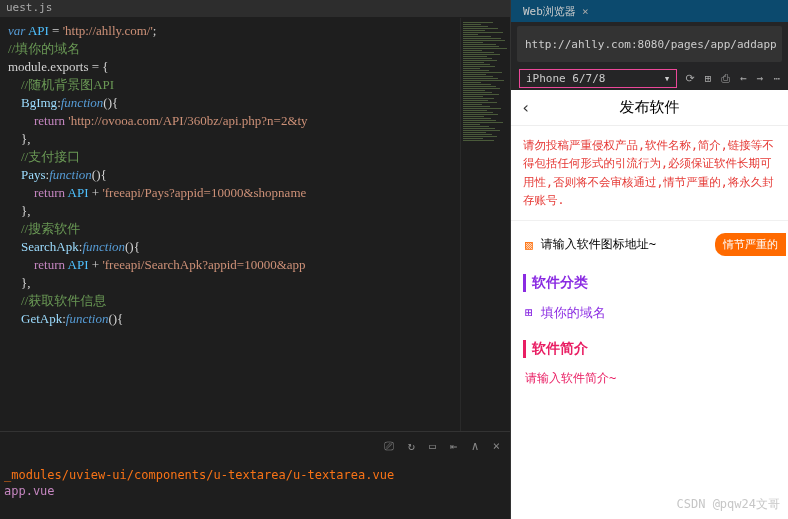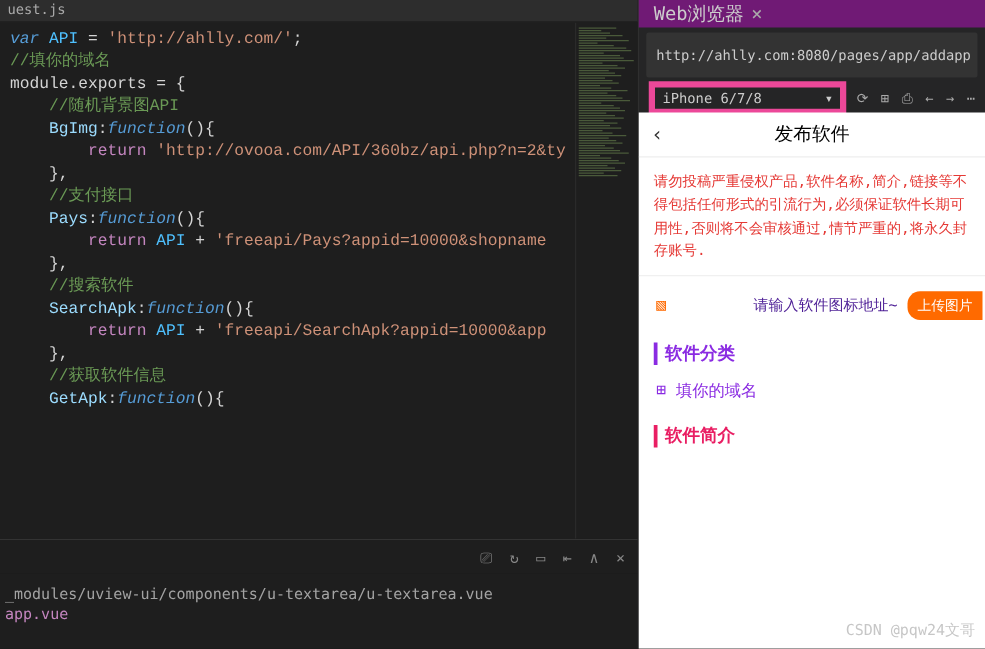--- a/index.html
+++ b/index.html
@@ -3,65 +3,65 @@
 <meta charset="utf-8">
 <style>
 * { margin: 0; padding: 0; box-sizing: border-box; }
 body { font-family: Consolas, "Microsoft YaHei", monospace; font-size: 12px; background: #1e1e1e; color: #ccc; width: 788px; height: 519px; overflow: hidden; display: flex; }
 .left-panel { width: 510px; height: 519px; background: #1e1e1e; display: flex; flex-direction: column; position: relative; }
 .right-panel { width: 278px; height: 519px; background: #252526; border-left: 1px solid #333; display: flex; flex-direction: column; }
 
 
 .editor-tab { height: 18px; background: #2d2d2d; color: #aaa; padding: 1px 6px; font-size: 11px; border-bottom: 1px solid #1e1e1e; }
 .editor-area { flex: 1; display: flex; background: #1e1e1e; overflow: hidden; position: relative; }
-.code-content { flex: 1; padding: 4px 8px; font-family: Liberation Mono, monospace; font-size: 13px; line-height: 18px; white-space: pre; overflow: hidden; }
+.code-content { flex: 1; padding: 4px 8px; font-family: Liberation Serif, serif; font-size: 13px; line-height: 18px; white-space: pre; overflow: hidden; }
 .minimap { width: 50px; background: #1e1e1e; border-left: 1px solid #2a2a2a; display: flex; flex-direction: column; padding-top: 4px; gap: 1px; }
 .minimap-line { height: 1px; background: #4a5a3a; margin-left: 2px; }
 .bottom-tools { height: 28px; background: #1e1e1e; border-top: 1px solid #333; display: flex; align-items: center; justify-content: flex-end; gap: 14px; padding-right: 10px; color: #888; font-size: 12px; }
 .terminal-area { height: 60px; background: #1e1e1e; padding: 8px 4px; font-size: 12px; line-height: 16px; }
-.path1 { color: #a3a3a3; }
+.path1 { color: #f97316; }
 .path2 { color: #c586c0; }
 
 
 .kw-var { color: #569cd6; font-style: italic; }
 .str { color: #ce9178; }
 .comment { color: #6a9955; }
 .prop { color: #9cdcfe; }
 .func { color: #569cd6; font-style: italic; }
 .punct { color: #d4d4d4; }
 .kw-ret { color: #c586c0; }
 .var-ref { color: #4fc1ff; }
 
 
-.browser-tabs { height: 22px; background: #701a75; display: flex; align-items: center; padding: 0 6px; color: #ccc; font-size: 15px; }
+.browser-tabs { height: 22px; background: #0c4a6e; display: flex; align-items: center; padding: 0 6px; color: #ccc; font-size: 11px; }
 .browser-tab { padding: 2px 6px; display: flex; align-items: center; gap: 6px; }
 .close-x { color: #aaa; }
 .url-bar { height: 36px; background: #333; margin: 4px 6px; border-radius: 2px; display: flex; align-items: center; padding: 0 8px; color: #ccc; font-size: 11px; }
 .device-bar { height: 24px; display: flex; align-items: center; gap: 8px; padding: 0 8px; color: #ccc; font-size: 11px; }
-.device-select { flex: 1; border: 5px solid #ec4899; padding: 2px 6px; color: #ccc; background: transparent; font-size: 11px; display: flex; align-items: center; justify-content: space-between; }
+.device-select { flex: 1; border: 1px solid #ec4899; padding: 2px 6px; color: #ccc; background: transparent; font-size: 11px; display: flex; align-items: center; justify-content: space-between; }
 .device-icons { display: flex; gap: 10px; color: #aaa; }
 
 
 .mobile-preview { flex: 1; background: #fff; overflow: hidden; position: relative; }
 .mobile-header { height: 36px; display: flex; align-items: center; justify-content: center; position: relative; border-bottom: 1px solid #eee; }
 .mobile-back { position: absolute; left: 10px; color: #333; font-size: 16px; }
 .mobile-title { font-size: 15px; font-weight: normal; color: #000; }
 .banner-text { color: #e53935; font-size: 11.5px; padding: 10px 12px; line-height: 1.6; border-bottom: 1px solid #f0f0f0; }
 .form-section { padding: 8px 12px 6px; }
 .section-title { font-size: 14px; font-weight: bold; padding-left: 6px; border-left: 3px solid; margin-bottom: 8px; }
 .title-green { color: #1aad19; border-color: #1aad19; }
 .title-red { color: #e54d42; border-color: #e54d42; }
 .title-purple { color: #8a2be2; border-color: #8a2be2; }
 .title-pink { color: #e91e63; border-color: #e91e63; }
 .input-row { display: flex; align-items: center; gap: 8px; padding: 4px 2px; font-size: 12px; }
 .icon-android { color: #1aad19; font-size: 13px; }
 .icon-image { color: #ff6a00; font-size: 13px; }
 .icon-grid { color: #8a2be2; font-size: 13px; }
 .placeholder-green { color: #1aad19; }
-.placeholder-orange { color: #4c1d95; flex: 1; text-align: right; }
+.placeholder-orange { color: #000000; flex: 1; }
 .placeholder-purple { color: #8a2be2; font-size: 13px; }
 .placeholder-pink { color: #e91e63; }
 .upload-btn { background: #ff6a00; color: #fff; padding: 4px 8px; border-radius: 10px 0 0 10px; font-size: 11px; margin-right: -12px; }
 .watermark { position: absolute; bottom: 6px; right: 8px; color: rgba(160,160,160,0.6); font-size: 12px; }
 .icon-btn { cursor: pointer; }
 </style>
 </head>
 <body>
 
 <div class="left-panel">
@@ -189,31 +189,34 @@
       <span class="mobile-back">‹</span>
       <span class="mobile-title">发布软件</span>
     </div>
     <div class="banner-text">请勿投稿严重侵权产品,软件名称,简介,链接等不得包括任何形式的引流行为,必须保证软件长期可用性,否则将不会审核通过,情节严重的,将永久封存账号.</div>
 
 
     <div class="form-section">
       <div class="input-row">
         <span class="icon-image">▧</span>
         <span class="placeholder-orange">请输入软件图标地址~</span>
-        <span class="upload-btn">上传图片</span>
+        <span class="upload-btn">情节严重的</span>
       </div>
     </div>
 
     <div class="form-section">
       <div class="section-title title-purple">软件分类</div>
       <div class="input-row">
         <span class="icon-grid">⊞</span>
         <span class="placeholder-purple">填你的域名</span>
       </div>
     </div>
 
     <div class="form-section">
       <div class="section-title title-pink">软件简介</div>
+      <div class="input-row">
+        <span class="placeholder-pink">请输入软件简介~</span>
+      </div>
     </div>
 
     <div class="watermark">CSDN @pqw24文哥</div>
   </div>
 </div>
 
 </body></html>

